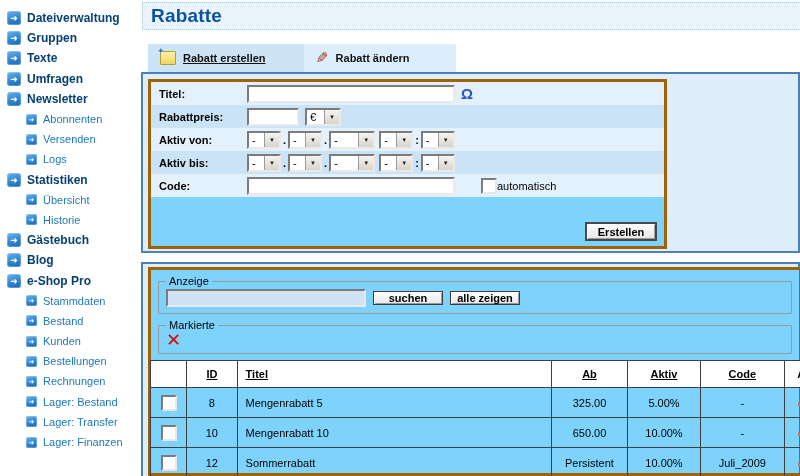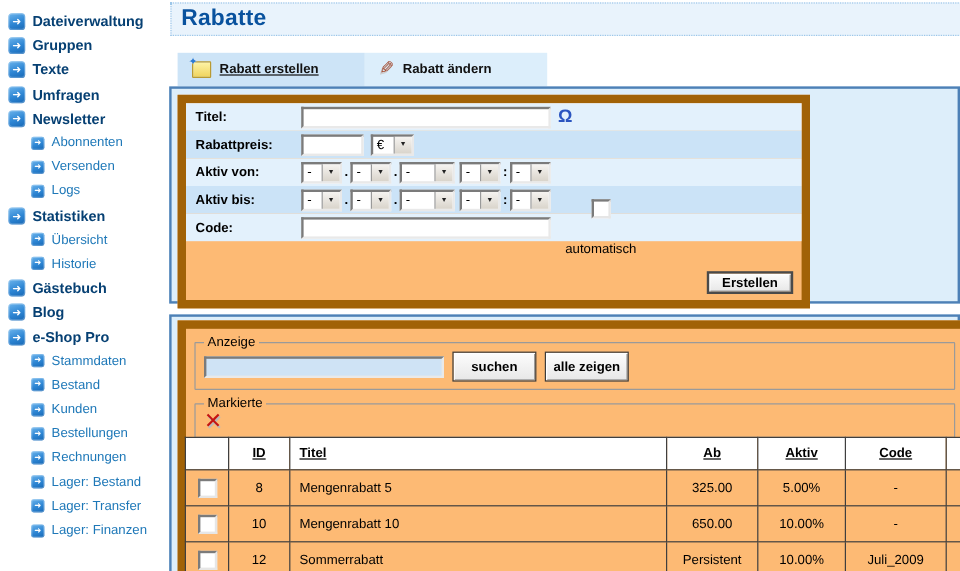--- a/index.html
+++ b/index.html
@@ -27,21 +27,21 @@
   .tab-create{width:156px;background:#cde4f7;}
   .tab-create .tab-label{text-decoration:underline;}
   .tab-edit{width:152px;background:#dceefb;}
   .newdoc-icon{position:relative;width:14px;height:12px;background:linear-gradient(#fdf3a6,#f0d45e);border:1px solid #b99a33;border-radius:1px;}
   .newdoc-star{position:absolute;left:-4px;top:-6px;color:#2b7bd4;font-size:9px;font-weight:bold;text-shadow:0 0 1px #fff;}
   .pencil-icon{display:inline-block;transform:scaleX(-1);color:#a44a30;font-size:15px;line-height:12px;text-shadow:1px 1px 0 #c9c9c9;}
   
   .panel{position:absolute;left:0;width:659px;background:#ddeefa;border:2px solid #4d80b6;box-sizing:border-box;}
   .panel1{top:72px;height:181px;}
   .panel2{top:262px;height:216px;}
-  .white-box{position:absolute;background:#fdba74;border:7px solid #a16207;}
+  .white-box{position:absolute;background:#7dd3fc;border:3px solid #a16207;}
   .form-box{left:5px;top:5px;width:513px;height:164px;}
   .list-box{left:5px;top:3px;width:648px;height:203px;}
   
   .form-row{display:flex;align-items:center;height:23px;}
   .form-row:nth-child(odd){background:#e3f1fc;}
   .form-row:nth-child(even){background:#cbe3f7;}
   .form-label{flex:0 0 88px;padding-left:8px;font-weight:bold;}
   .sunken{box-sizing:border-box;height:18px;border:2px solid;border-color:#7b7b7b #e9e9e9 #e9e9e9 #7b7b7b;background:#fff;font-size:11px;padding:0 3px;outline:none;font-family:inherit;}
   .titel-input,.code-input{width:208px;}
   .small-input{width:52px;}
@@ -57,32 +57,32 @@
   .date-sep{margin:0 2px;font-weight:bold;}
   .btn{box-sizing:border-box;background:linear-gradient(#fdfdfd,#e7e7e7);border:1px solid #3c3c3c;
     box-shadow:inset 1px 1px 0 #fff,inset -1px -1px 0 #9a9a9a;font-weight:bold;font-size:11px;
     font-family:inherit;padding:2px 10px;cursor:pointer;}
   .submit-btn{position:absolute;right:7px;bottom:5px;width:72px;height:19px;border:2px solid #4a4a4a;padding:0;}
   
   .fs{margin:5px 7px 0 7px;border:1px solid #9a9a9a;border-radius:1px;padding:2px 7px 6px 7px;}
   .fs legend{padding:0 3px;font-size:11px;}
   .fs-row{display:flex;align-items:center;gap:7px;}
   .search-input{width:200px;background:#cfe3f5;}
-  .fs-btn{width:70px;height:25px;padding:0;}
+  .fs-btn{width:70px;height:14px;padding:0;}
   .x-icon{color:#c41414;font-weight:bold;font-size:15px;line-height:14px;cursor:pointer;text-shadow:1px 1px 0 #b9b9b9;}
   .marked-x{font-size:18px;}
   
   .grid{position:absolute;left:-1px;top:90px;width:708px;border-collapse:collapse;font-size:11px;table-layout:fixed;}
   .grid th,.grid td{border:1px solid #3f3f3f;padding:0 4px;overflow:hidden;white-space:nowrap;}
   .grid th{height:26px;font-weight:bold;background:#fff;}
   .grid td{height:29px;text-align:center;}
   .grid td.cell-titel{text-align:left;padding-left:8px;}
   .th-link{text-decoration:underline;cursor:pointer;}
   .cb{display:inline-block;width:12px;height:12px;background:#fff;border:2px solid;border-color:#7b7b7b #e6e6e6 #e6e6e6 #7b7b7b;box-sizing:content-box;cursor:pointer;vertical-align:middle;}
-  .auto-wrap{display:flex;align-items:center;gap:20px;margin-left:12px;flex-direction:column;}
+  .auto-wrap{display:flex;align-items:center;gap:0;margin-left:26px;}
   .row-pencil{font-size:14px;cursor:pointer;}
 </style>
 </head>
 <body>
 
 <nav class="sidebar" id="sidebar">
     <div class="side-item">
       <span class="icon-arrow">➜</span>
       <span class="side-label">Dateiverwaltung</span>
     </div>

